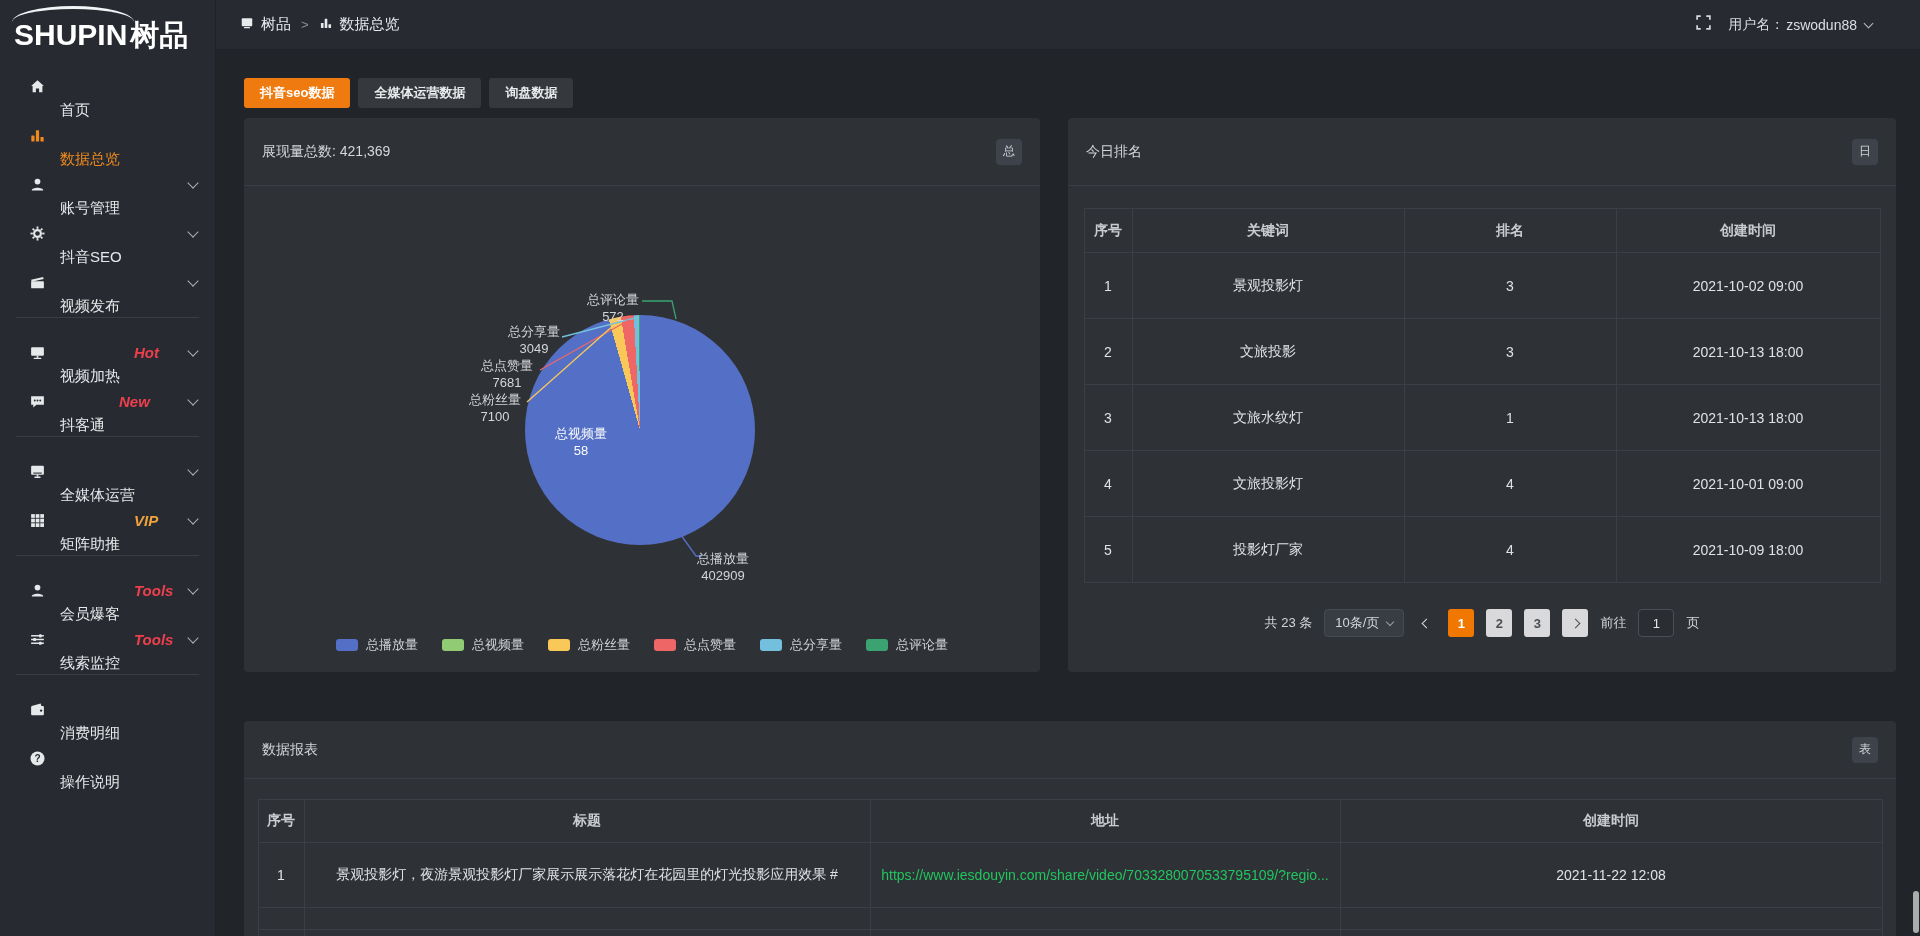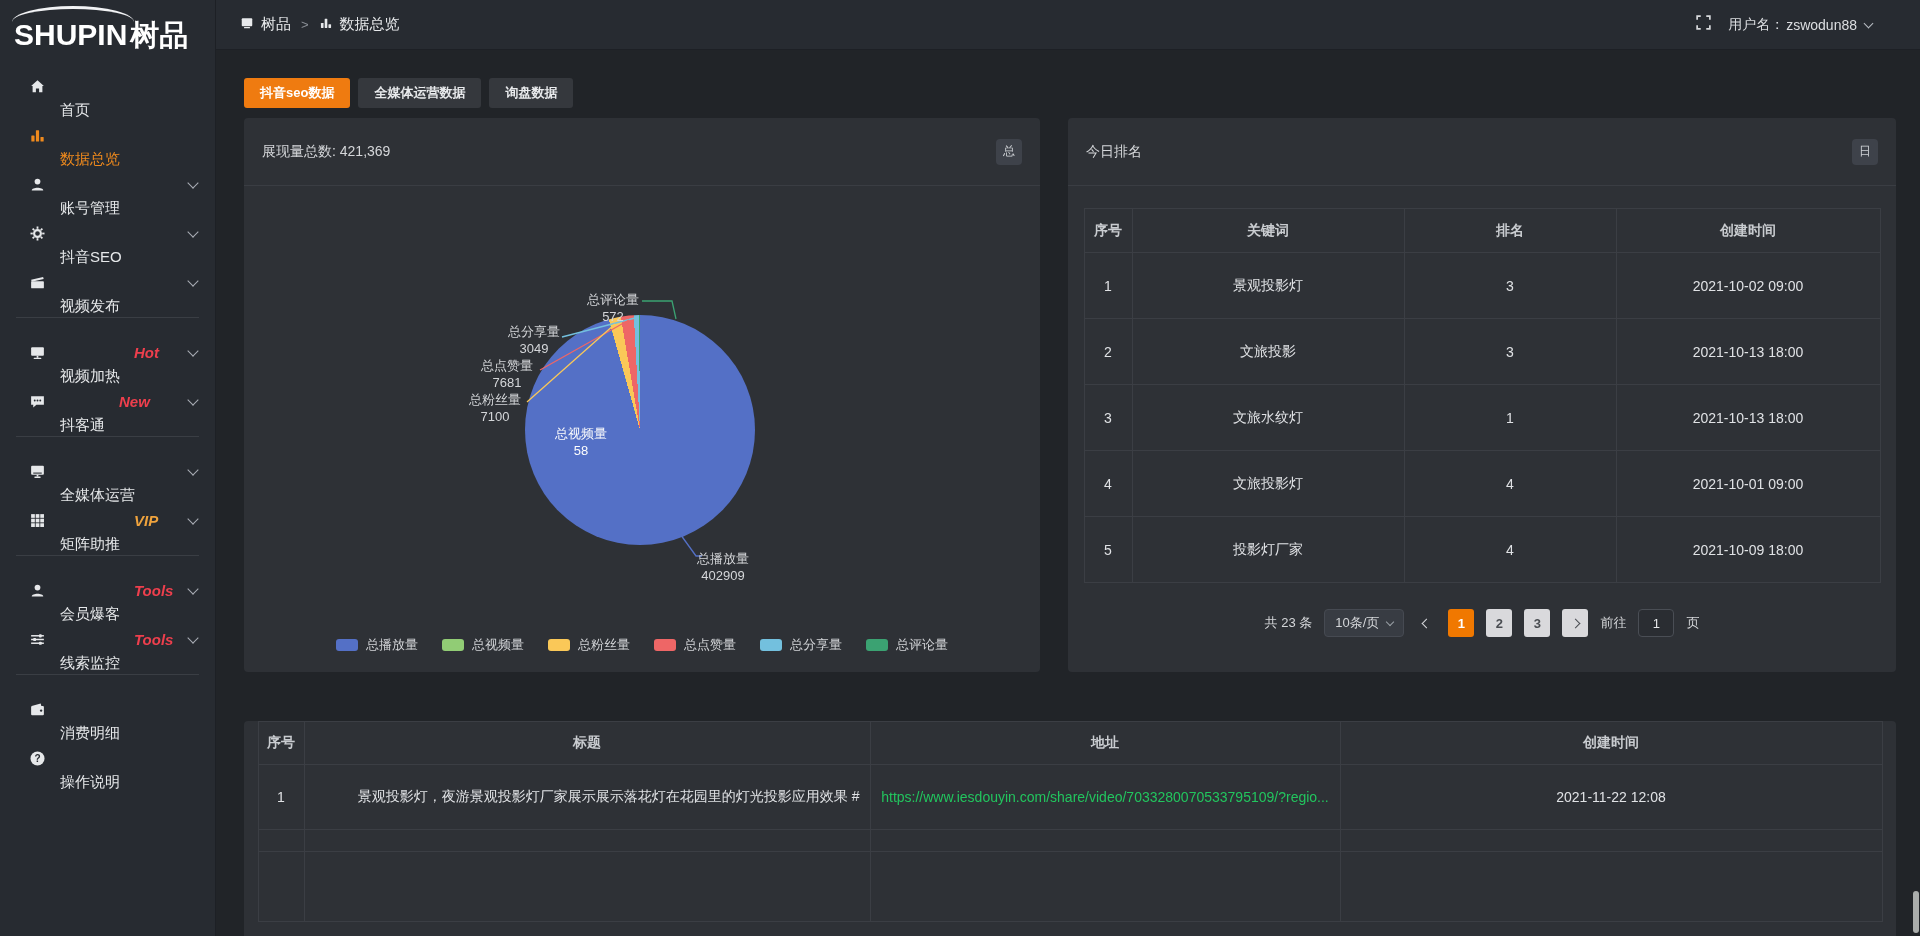--- a/index.html
+++ b/index.html
@@ -89,21 +89,21 @@
   .chev-right { width:7px; height:7px; border-top:1.8px solid #4a4d52; border-right:1.8px solid #4a4d52; transform:rotate(45deg); }
   .goto-input { width:36px; height:28px; background:#2a2d32; border:1px solid #4a4e55; border-radius:4px;
     color:#e6e8ea; font-size:13px; text-align:center; outline:none; font-family:inherit; }
 
   
   .card-report { margin-top:49px; height:340px; }
   .card-report .card-head { height:58px; }
   .report-table { width:1624px; margin:20px auto 0; }
   .report-table th { height:43px; }
   .report-table td { height:65px; }
-  .cell-title { text-align:right; padding:0 10px; white-space:nowrap; }
+  .cell-title { text-align:center; padding:0 10px; white-space:nowrap; }
   .cell-link { color:#22c55e; white-space:nowrap; padding:0 8px; cursor:pointer; }
   .r-small td { height:22px; }
   .r-cut td { height:70px; }
 
   
   .scrollbar { position:fixed; right:1px; top:0; bottom:0; width:8px; }
   .scroll-thumb { position:absolute; bottom:3px; right:0; width:6px; height:42px; background:#c2c6c2; border-radius:3px; opacity:.85; }
 </style>
 </head>
 <body>
@@ -465,20 +465,24 @@
                 <span class="chev-right"></span>
               </div>
             <span>前往</span>
             <input class="goto-input" type="text" value="1" style="">
             <span>页</span>
           </div>
         </section>
       </div>
 
       <section class="card card-report">
+        <div class="card-head">
+          <span class="card-title">数据报表</span>
+          <span class="badge-btn">表</span>
+        </div>
         <table class="report-table">
           <colgroup>
               <col style="width:46px">
               <col style="width:566px">
               <col style="width:470px">
               <col style="width:542px">
             </colgroup>
           <thead>
             <tr>
               <th>序号</th>

